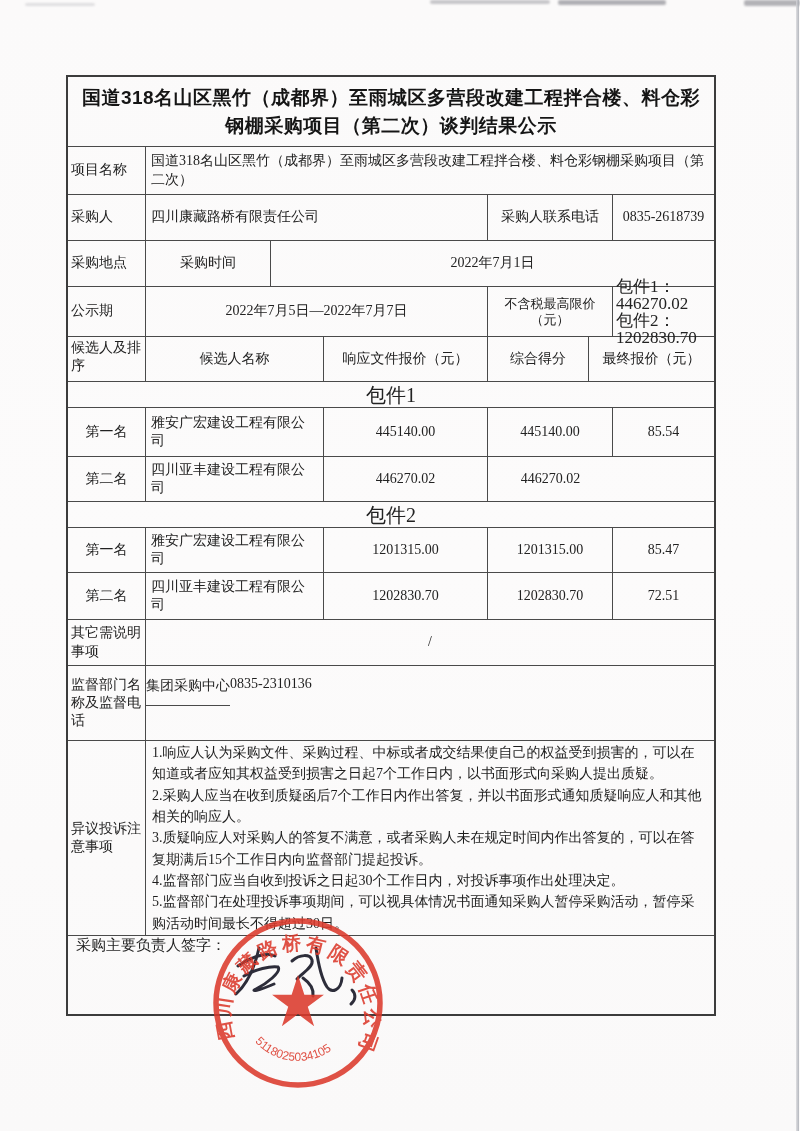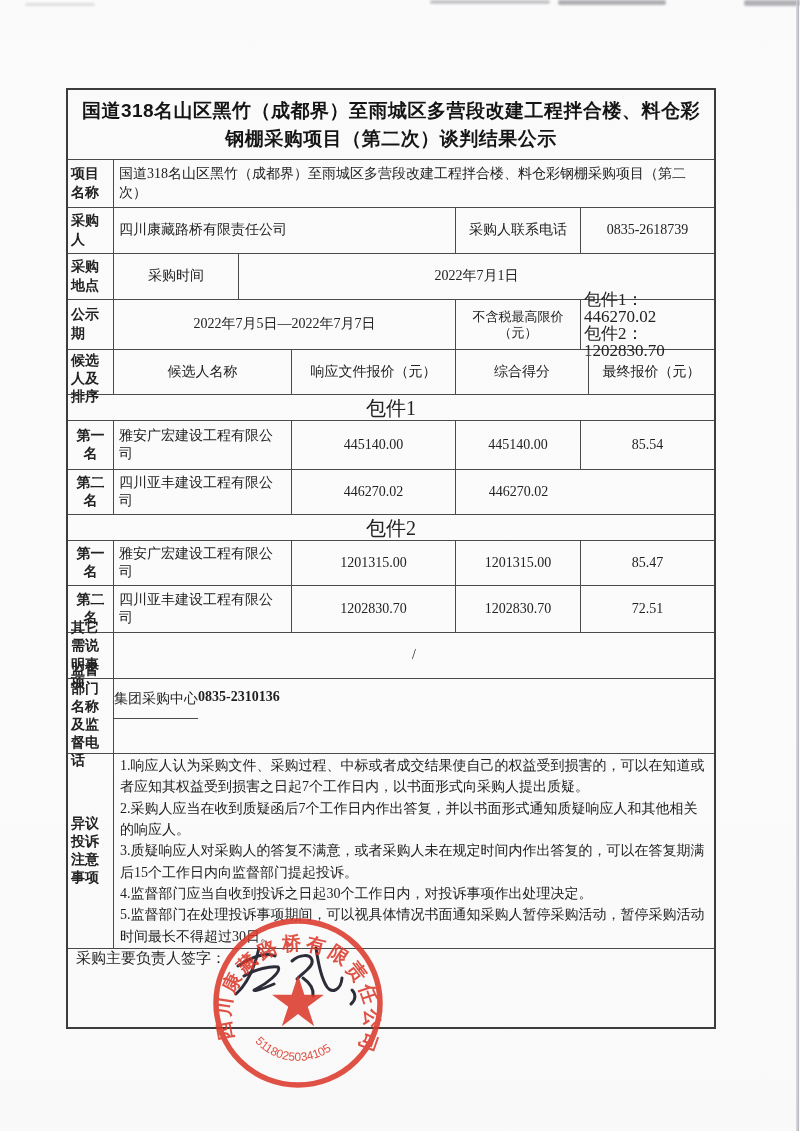--- a/index.html
+++ b/index.html
@@ -11,27 +11,27 @@
   #page{
     position:relative;width:800px;height:1131px;overflow:hidden;
     background:linear-gradient(180deg,#fbfafa 0%,#fcfbfb 50%,#faf9f9 100%);
     color:#1f1f1f;
   }
   
   .smudge{position:absolute;border-radius:2px;filter:blur(1px);}
   .edge-line{position:absolute;right:1px;top:0;width:3px;height:1131px;
     background:linear-gradient(90deg,#d8d8dc,#a2a6ae);opacity:.8;}
   
-  .tbl{position:absolute;left:66px;top:88px;width:650px;border:2px solid #3c3c3c;box-sizing:border-box;}
+  .tbl{position:absolute;left:66px;top:75px;width:650px;border:2px solid #3c3c3c;box-sizing:border-box;}
   .row{display:flex;border-bottom:1px solid #4a4a4a;box-sizing:border-box;}
   .row:last-child{border-bottom:none;}
   .cell{border-right:1px solid #4a4a4a;box-sizing:border-box;display:flex;
     align-items:center;padding:2px 5px;font-size:14px;line-height:1.3;color:#222;}
   .cell:last-child{border-right:none;}
-  .c-label{width:46px;flex:none;padding:2px 3px;font-weight:bold;}
+  .c-label{width:78px;flex:none;padding:2px 3px;}
   .c-wide{width:342px;flex:none;}
   .c-co{width:178px;flex:none;}
   .c-price{width:164px;flex:none;}
   .c-p2{width:125px;flex:none;}
   .c-last{flex:1;}
   .center{justify-content:center;text-align:center;}
   .vtop{align-items:flex-start;}
   
   .title-row{height:70px;flex-direction:column;justify-content:center;align-items:center;
     font-weight:bold;font-size:19px;letter-spacing:.5px;line-height:28px;
@@ -39,21 +39,21 @@
   .h48{height:48px}.h46{height:46px}.h50{height:50px}.h45{height:45px}
   .h26{height:26px}.h49{height:49px}.h47{height:47px}.h195{height:195px}.h78{height:78px}
   .band{justify-content:center;font-size:20px;}
   .limit-cell{flex-direction:column;justify-content:center;align-items:center;
     font-size:13px;line-height:16px;text-align:center;}
   .limit-vals{flex-direction:column;justify-content:center;align-items:flex-end;
     font-size:17px;line-height:17px;padding-left:3px;}
   .sup-group{display:flex;}
   .sup-right{flex:1;display:flex;flex-direction:row;}
   .sup-right .srow{display:flex;height:39px;border-bottom:1px solid #4a4a4a;}
-  .sup-right .srow:last-child{border-bottom:none;height:36px;font-weight:bold;}
+  .sup-right .srow:last-child{border-bottom:none;height:36px;}
   .sup-right .scell{flex:1;display:flex;align-items:center;justify-content:center;font-size:14px;}
   .note-text{flex-direction:column;align-items:flex-start;justify-content:center;
     font-size:14px;line-height:21.3px;padding:4px 6px 4px 6px;color:#1d1d1d;}
   .sig-row{padding-left:8px;font-size:15px;}
   
   .overlay{position:absolute;pointer-events:none;}
 </style>
 </head>
 <body>
 <div id="page">

